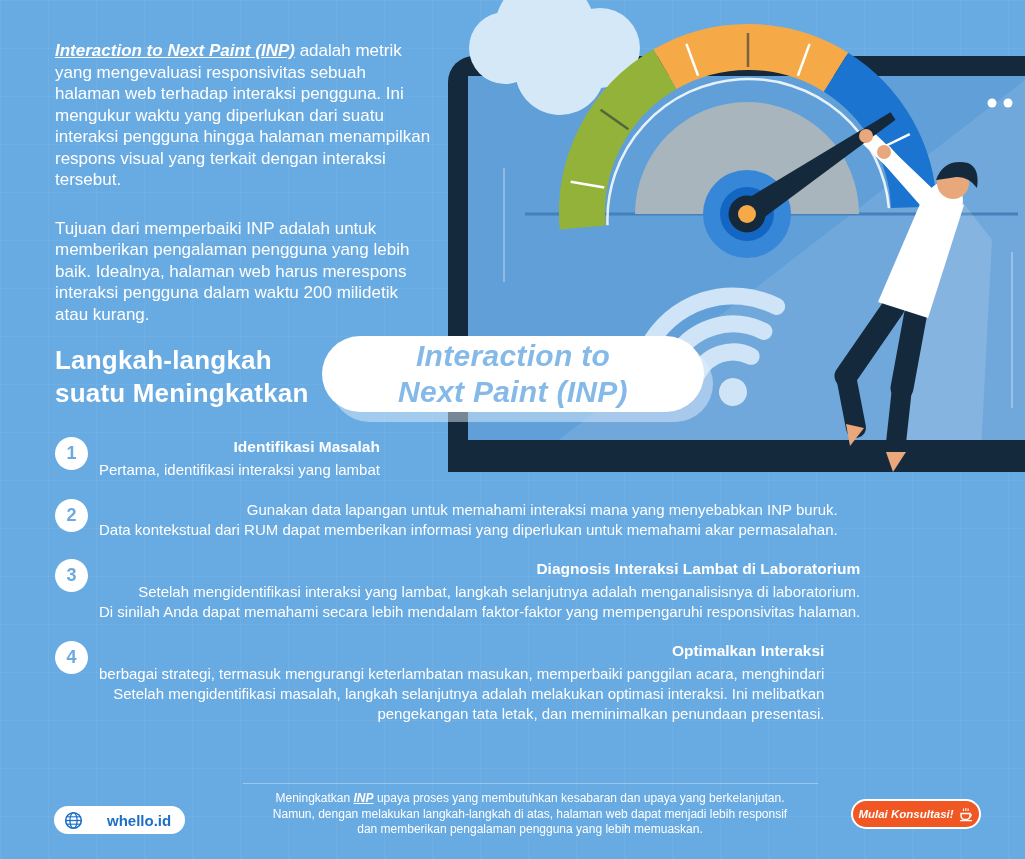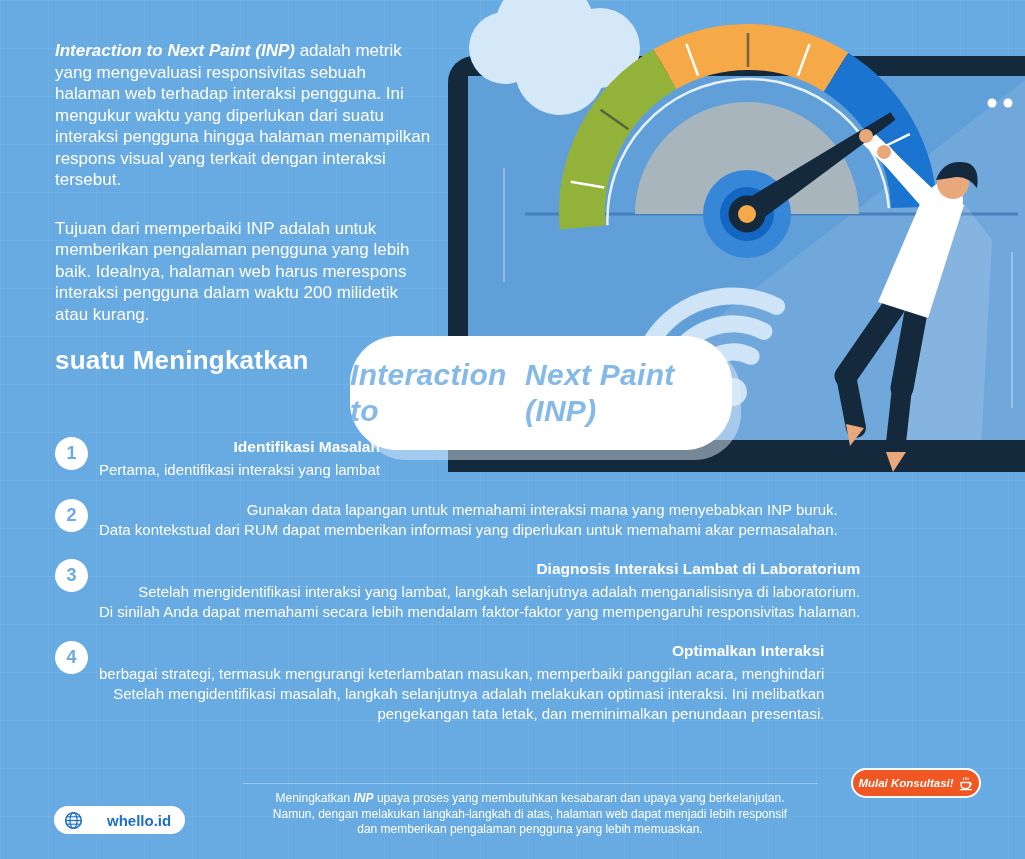--- a/index.html
+++ b/index.html
@@ -8,25 +8,25 @@
     background-color:#68aae2;
     background-image:
       linear-gradient(rgba(255,255,255,.055) 1px, transparent 1px),
       linear-gradient(90deg, rgba(255,255,255,.055) 1px, transparent 1px);
     background-size:48px 48px;
     font-family:"Liberation Sans","DejaVu Sans",sans-serif;
     color:#fff;
   }
   .intro{position:absolute;left:55px;top:40px;width:378px;font-size:17px;line-height:21.5px;}
   .intro p{margin:0 0 27px 0;}
-  .lead{font-weight:bold;font-style:italic;}
+  .lead{font-weight:bold;font-style:italic;text-decoration:underline;}
   .heading{position:absolute;left:55px;top:344px;font-size:26px;font-weight:bold;line-height:33px;letter-spacing:.2px;}
   .badge{
-    position:absolute;left:350px;top:336px;width:382px;height:114px;background:#fff;border-radius:47px;
-    display:flex;flex-direction:row;justify-content:center;align-items:center;z-index:6;
+    position:absolute;left:322px;top:336px;width:382px;height:76px;background:#fff;border-radius:47px;
+    display:flex;flex-direction:column;justify-content:center;align-items:center;z-index:6;
     box-shadow:9px 10px 0 rgba(225,240,252,.48);
     font-size:30px;font-weight:bold;font-style:italic;color:#85b9e8;line-height:36px;letter-spacing:.3px;
   }
   .illustration{position:absolute;left:440px;top:0;width:585px;height:480px;z-index:1;}
   .steps{position:absolute;left:55px;top:437px;right:28px;z-index:3;}
   .step{display:flex;margin-bottom:19px;}
   .step-num{
     width:33px;height:33px;border-radius:50%;background:#fff;color:#6ca9e0;
     font-weight:bold;font-size:18px;display:flex;align-items:center;justify-content:center;
     margin-right:11px;flex:0 0 33px;
@@ -35,36 +35,37 @@
   .step-title{font-weight:bold;font-size:15.5px;margin-bottom:4px;}
   .step-line{font-size:15px;line-height:20px;}
   .footer-divider{position:absolute;left:243px;top:783px;width:575px;height:1px;background:rgba(255,255,255,.35);z-index:2;}
   .footer-logo{
     position:absolute;left:54px;top:806px;height:28px;background:#fff;border-radius:15px;
     display:flex;align-items:center;padding:0 14px 0 10px;gap:24px;
     color:#1b6fc6;font-weight:bold;font-size:15px;z-index:4;
   }
   .footer-note{position:absolute;left:250px;top:791px;width:560px;text-align:center;font-size:12px;line-height:15.5px;z-index:2;}
   .cta{
-    position:absolute;left:851px;top:768px;width:130px;height:30px;box-sizing:border-box;
+    position:absolute;left:851px;top:799px;width:130px;height:30px;box-sizing:border-box;
     background:#f15722;border:2.5px solid #fff;border-radius:16px;
     display:flex;align-items:center;justify-content:center;gap:5px;
     color:#fff;font-weight:bold;font-style:italic;font-size:11.5px;z-index:4;cursor:pointer;
   }
   .icon{display:inline-flex;align-items:center;}
 </style>
 </head>
 <body>
 
 <div class="intro">
   <p><span class="lead">Interaction to Next Paint (INP)</span><span> adalah metrik yang mengevaluasi responsivitas sebuah halaman web terhadap interaksi pengguna. Ini mengukur waktu yang diperlukan dari suatu interaksi pengguna hingga halaman menampilkan respons visual yang terkait dengan interaksi tersebut.</span></p>
   <p>Tujuan dari memperbaiki INP adalah untuk memberikan pengalaman pengguna yang lebih baik. Idealnya, halaman web harus merespons interaksi pengguna dalam waktu 200 milidetik atau kurang.</p>
 </div>
 
 <div class="heading">
+  <div>Langkah-langkah</div>
   <div>suatu Meningkatkan</div>
 </div>
 
 <div class="illustration">
 <svg width="585" height="480" viewBox="440 0 585 480" xmlns="http://www.w3.org/2000/svg">
 
   <rect x="448" y="56" width="640" height="416" rx="26" fill="#15293d"></rect>
 
   <rect x="468" y="76" width="620" height="366" fill="#619fd8"></rect>
 

